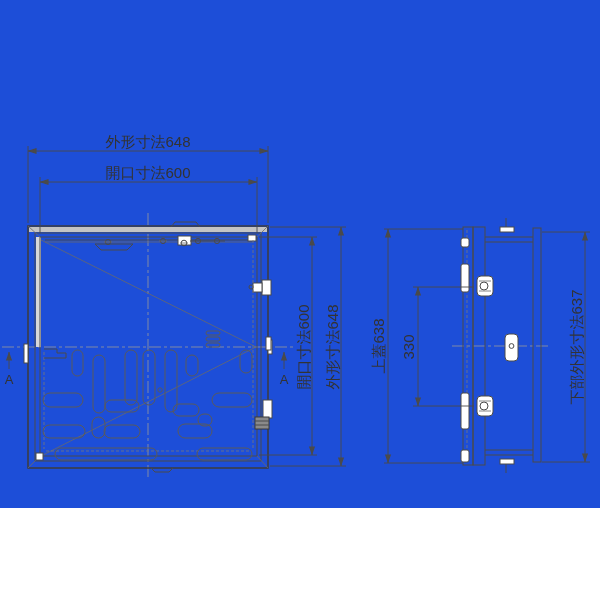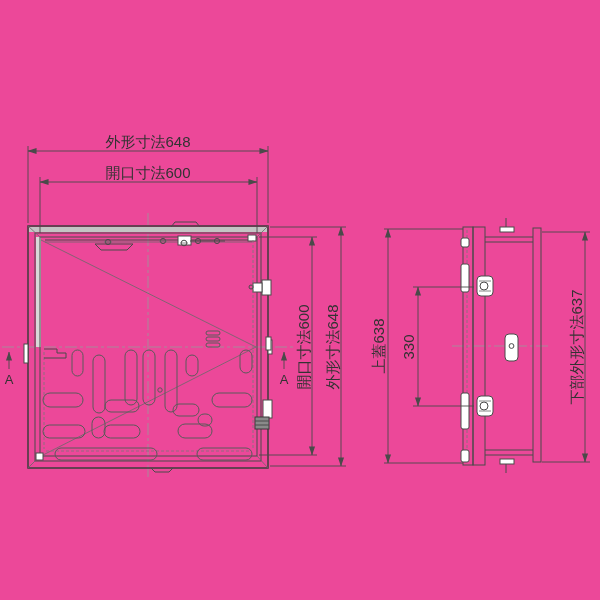--- a/index.html
+++ b/index.html
@@ -1,16 +1,16 @@
 <!DOCTYPE html>
 <html><head>
 <meta charset="utf-8">
 <style>
   html,body{margin:0;padding:0;background:#ffffff;}
-  .canvas{position:relative;width:600px;height:600px;background:#ec4899;overflow:hidden;
+  .canvas{position:relative;width:600px;height:508px;background:#1d4ed8;overflow:hidden;
           font-family:"Liberation Sans","DejaVu Sans",sans-serif;}
   svg{display:block}
   .ln{stroke:#4a4a4a;stroke-width:1;fill:none;}
   .ln2{stroke:#3d3d3d;stroke-width:1.5;fill:none;}
   .thin{stroke:#6a6a6a;stroke-width:0.8;fill:none;}
   .dash{stroke:#7a7a7a;stroke-width:0.8;fill:none;stroke-dasharray:3 2;}
   .cl{stroke:#9a9a9a;stroke-width:0.8;fill:none;stroke-dasharray:12 3 3 3;}
   .dim{stroke:#4a4a4a;stroke-width:0.9;fill:none;}
   .slot{stroke:#5a5a5a;stroke-width:1;fill:none;}
   text.dimtxt{fill:#333333;font-size:15px;font-family:"Liberation Sans","DejaVu Sans",sans-serif;}

